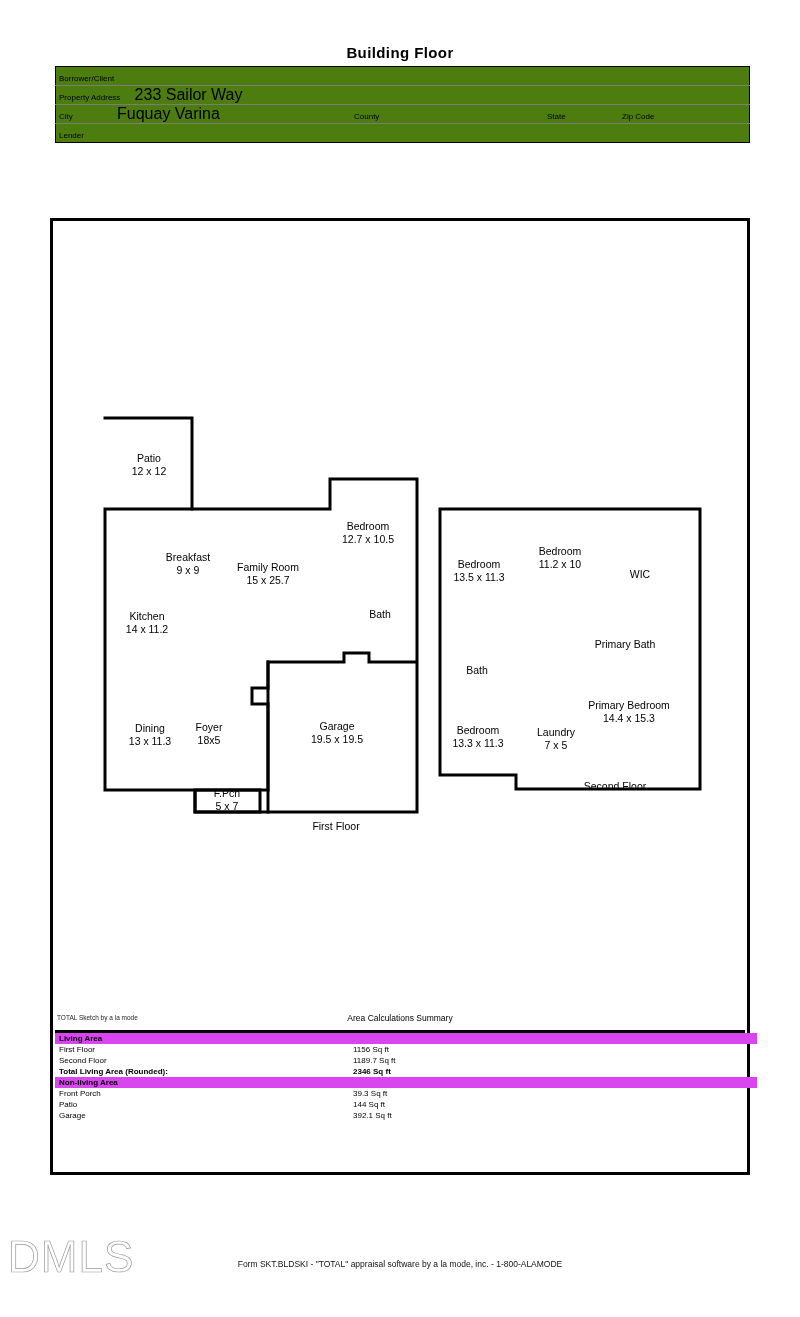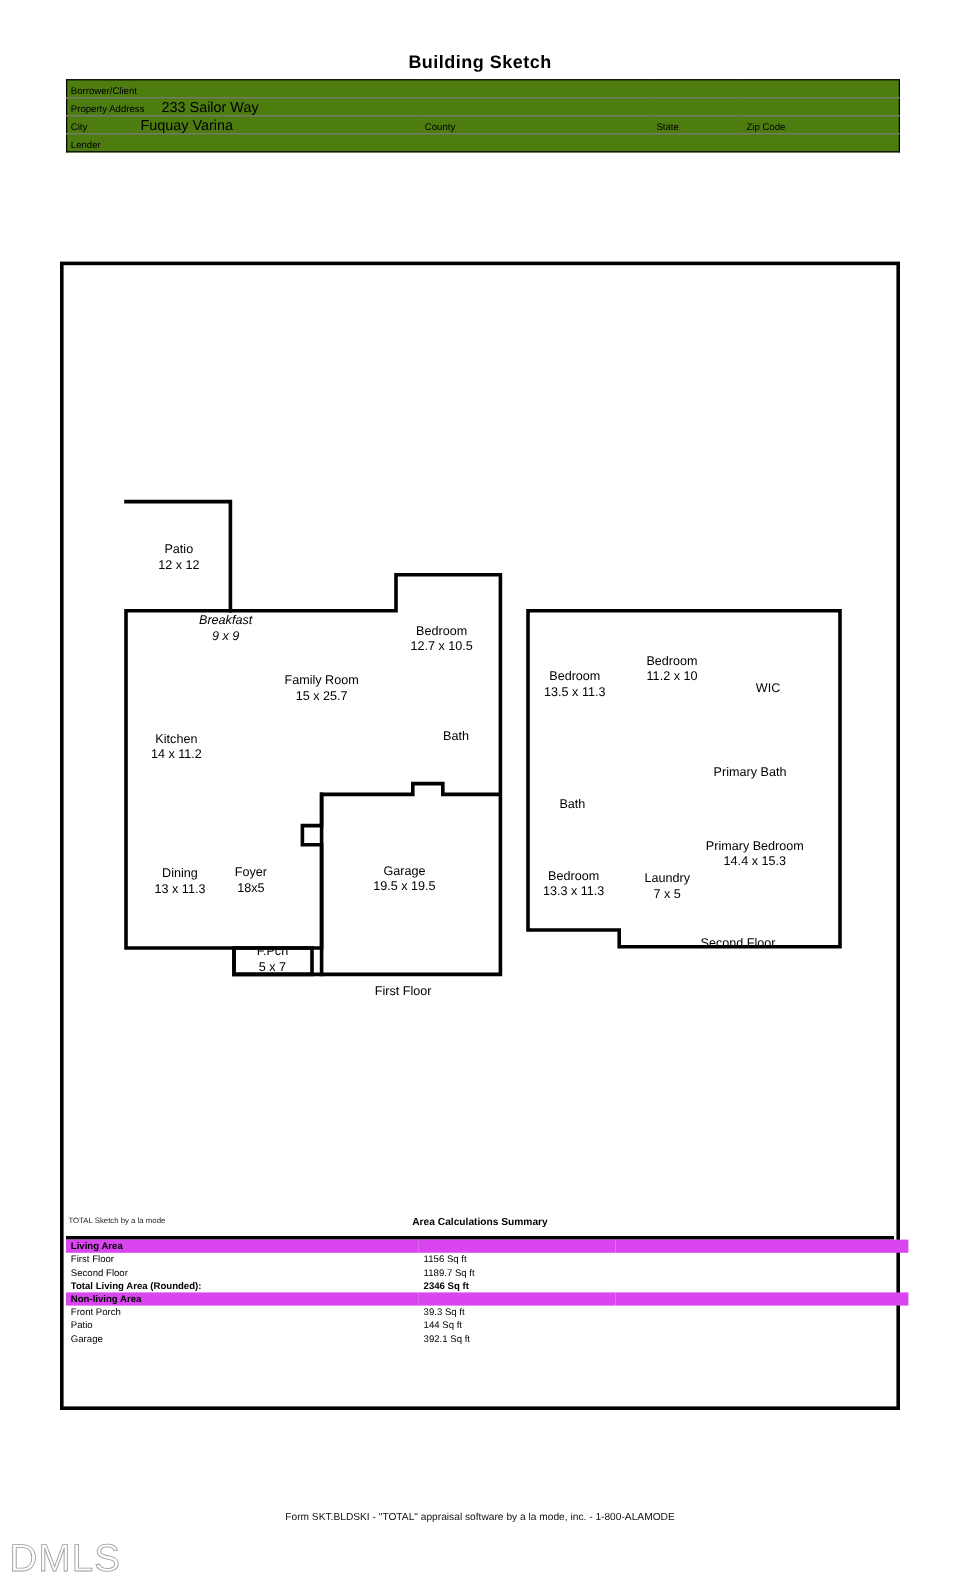--- a/index.html
+++ b/index.html
@@ -40,21 +40,21 @@
   #header-table td {
     border-bottom: 1px solid #7c7c7c;
     height: 12px;
     padding: 0 0 0 3px;
     font-size: 8px;
     vertical-align: middle;
     white-space: nowrap;
   }
   #header-table tr:last-child td { border-bottom: none; }
   .hdr-label { font-size: 8px; color: #000; }
-  .hdr-value { font-size: 12px; margin-top: 44px; }
+  .hdr-value { font-size: 16px; margin-top: 44px; }
 
   
   #sketch-frame {
     position: absolute;
     left: 50px; top: 218px;
     width: 700px;
     height: 957px;
     border: 3px solid #000;
     box-sizing: border-box;
     background: #fff;
@@ -105,21 +105,21 @@
     font-size: 6.5px;
     color: #222;
     white-space: nowrap;
   }
   #summary-title {
     position: absolute;
     left: 0; top: 1px;
     width: 690px;
     text-align: center;
     font-size: 8.5px;
-    font-weight: bold;
+    font-weight: normal;
   }
   #summary-table {
     position: absolute;
     left: 0; top: 21px;
     width: 690px;
     border-collapse: collapse;
     table-layout: fixed;
   }
   #summary-table td {
     font-size: 8px;
@@ -134,42 +134,41 @@
   }
   #summary-table tr.total-row td { font-weight: bold; }
   .col-name { width: 290px; }
   .col-val  { width: 160px; text-align: left; padding-left: 0; }
   .col-rest { width: 240px; }
 
   
   #watermark {
     position: absolute;
     left: 8px; top: 1232px;
-    font-size: 32px;
+    font-size: 44px;
     letter-spacing: 1px;
     color: #fff;
     -webkit-text-stroke: 0.7px #9a9a9a;
     font-family: "Liberation Sans", sans-serif;
     font-weight: 300;
     user-select: none;
-    margin-top: 48px;
   }
   #form-footer {
     position: absolute;
     left: 0; top: 1259px;
     width: 800px;
     text-align: center;
     font-size: 8.5px;
     color: #111;
   }
 </style>
 </head>
 <body>
 
-<div id="doc-title">Building Sketch</div>
+<div id="doc-title">Building Floor</div>
 
 <table id="header-table">
   <tbody>
       <tr>
     <td colspan="4">
       <span class="hdr-label">Borrower/Client</span>
       <span class="hdr-value"></span>
     </td>
   </tr>
   <tr>
@@ -249,21 +248,21 @@
              L 440,775
              Z"></path>
   </g>
 </svg>
 
 <div class="room-label" style="left:149px; top:452px;">
   <div>Patio</div>
   <div>12 x 12</div>
 </div>
 
-<div class="room-label" style="left:188px; top:511px;font-style:italic;">
+<div class="room-label" style="left:188px; top:551px;">
   <div>Breakfast</div>
   <div>9 x 9</div>
 </div>
 
 <div class="room-label" style="left:268px; top:561px;text-align:center;">
   <div>Family Room</div>
   <div>15 x 25.7</div>
 </div>
 
 <div class="room-label" style="left:368px; top:520px;">

